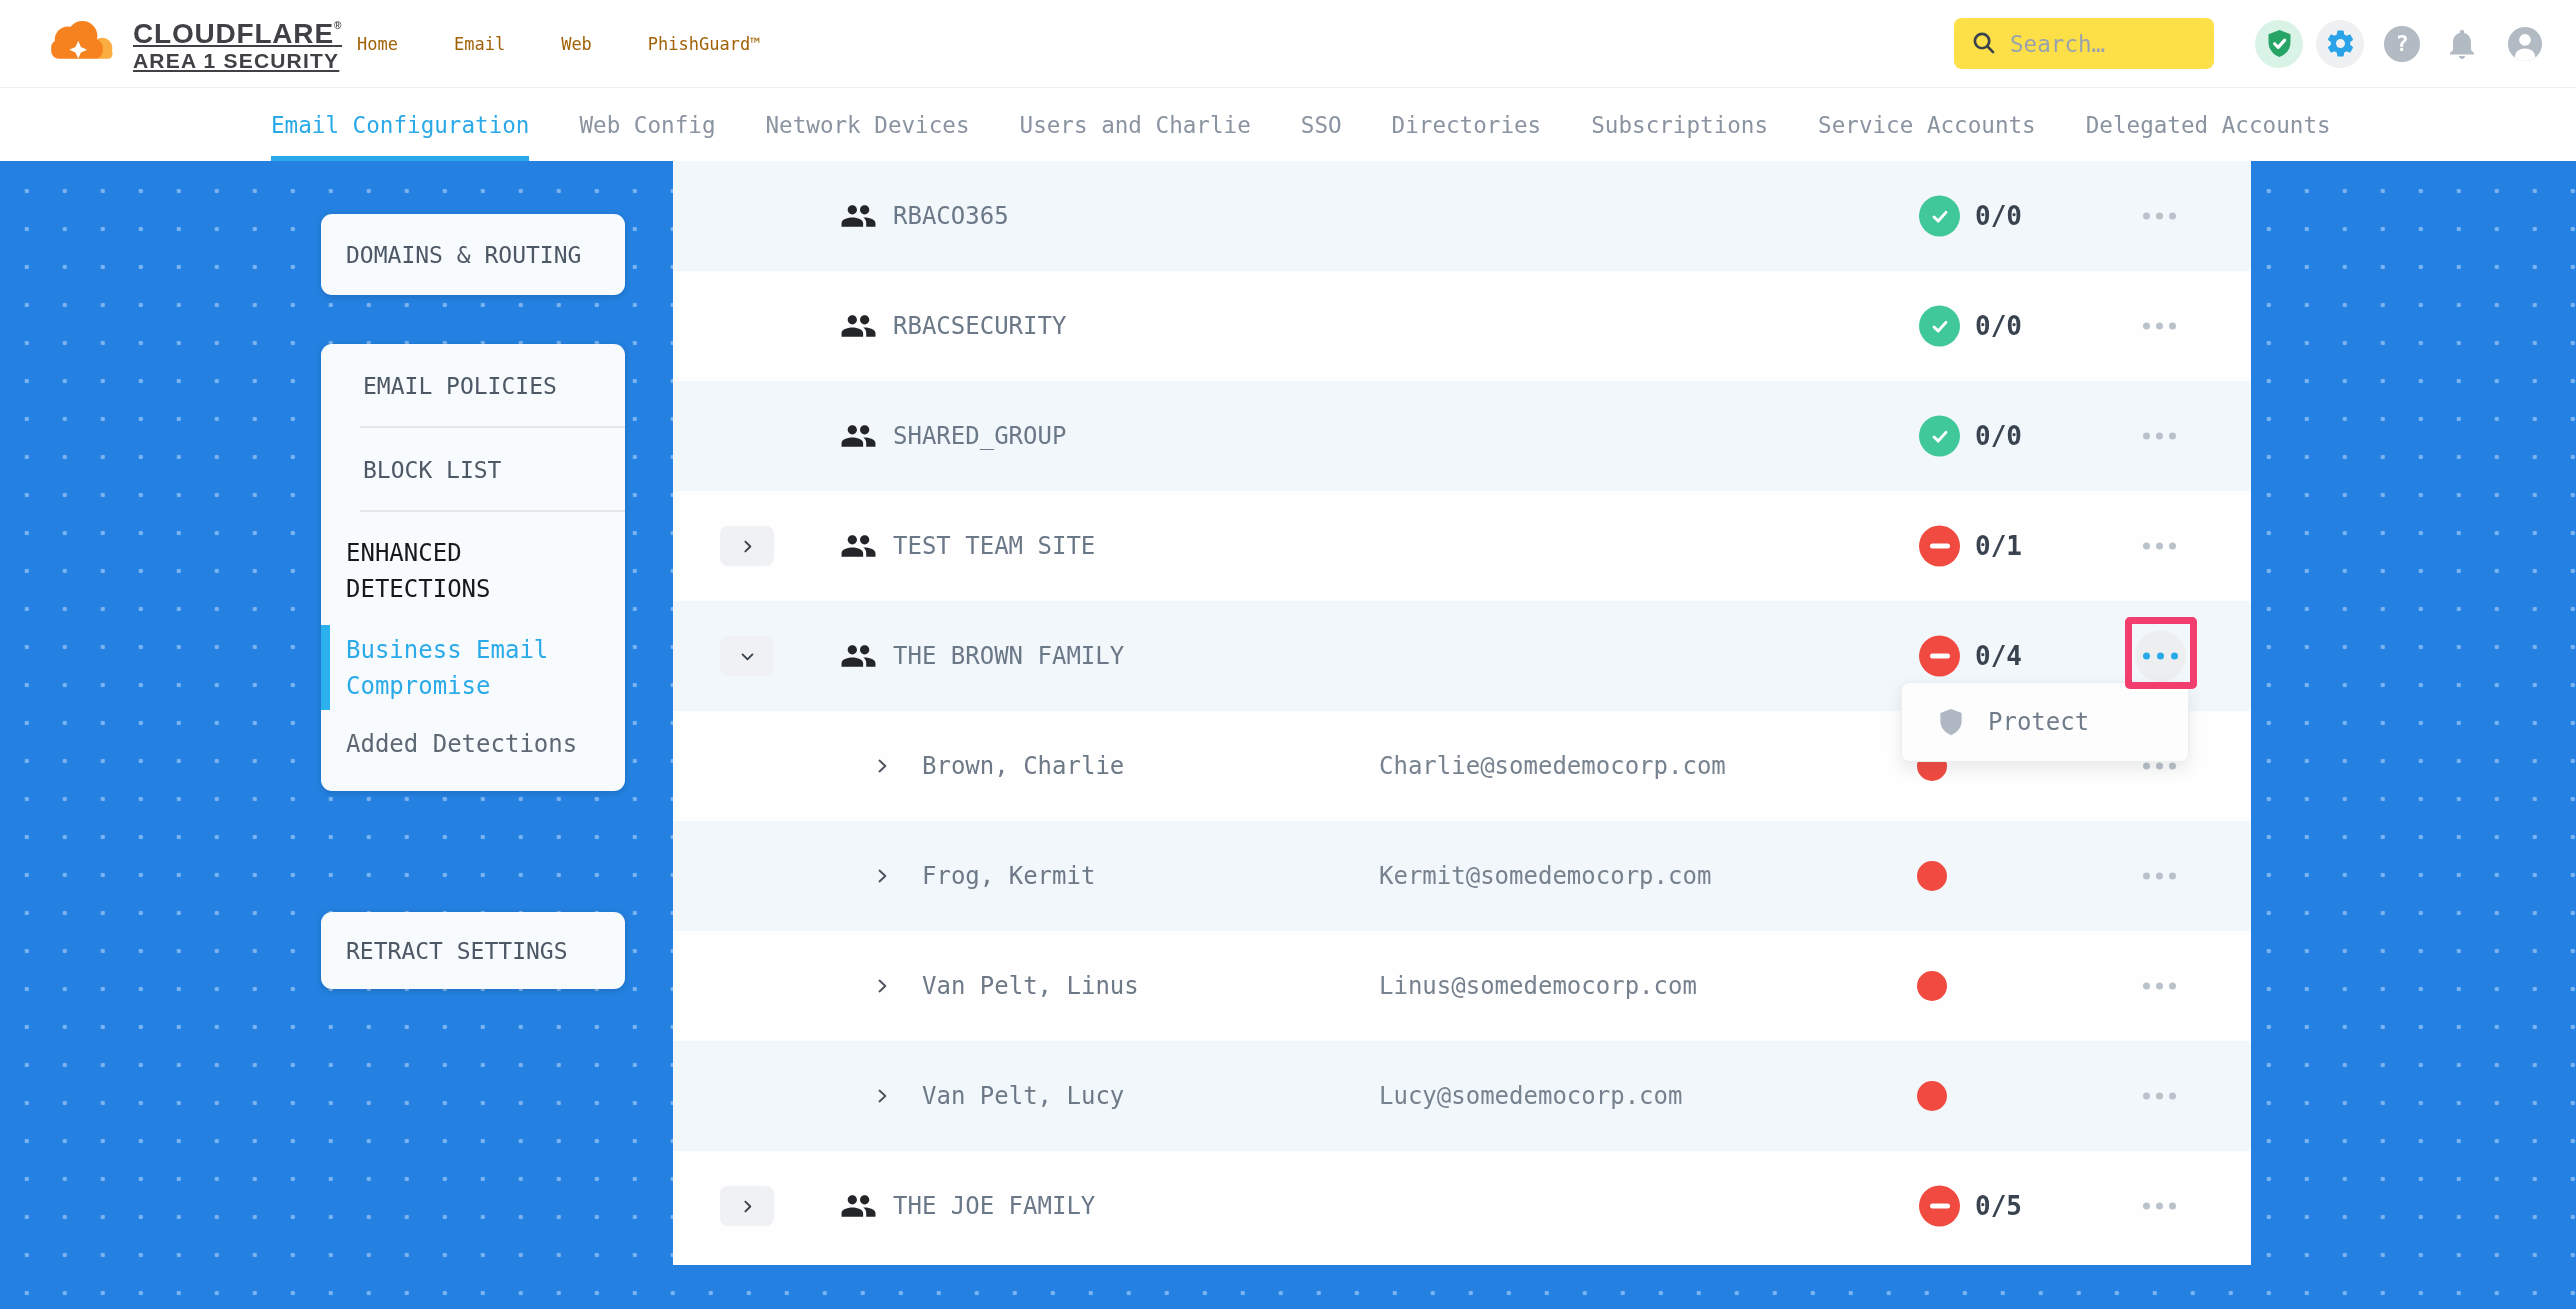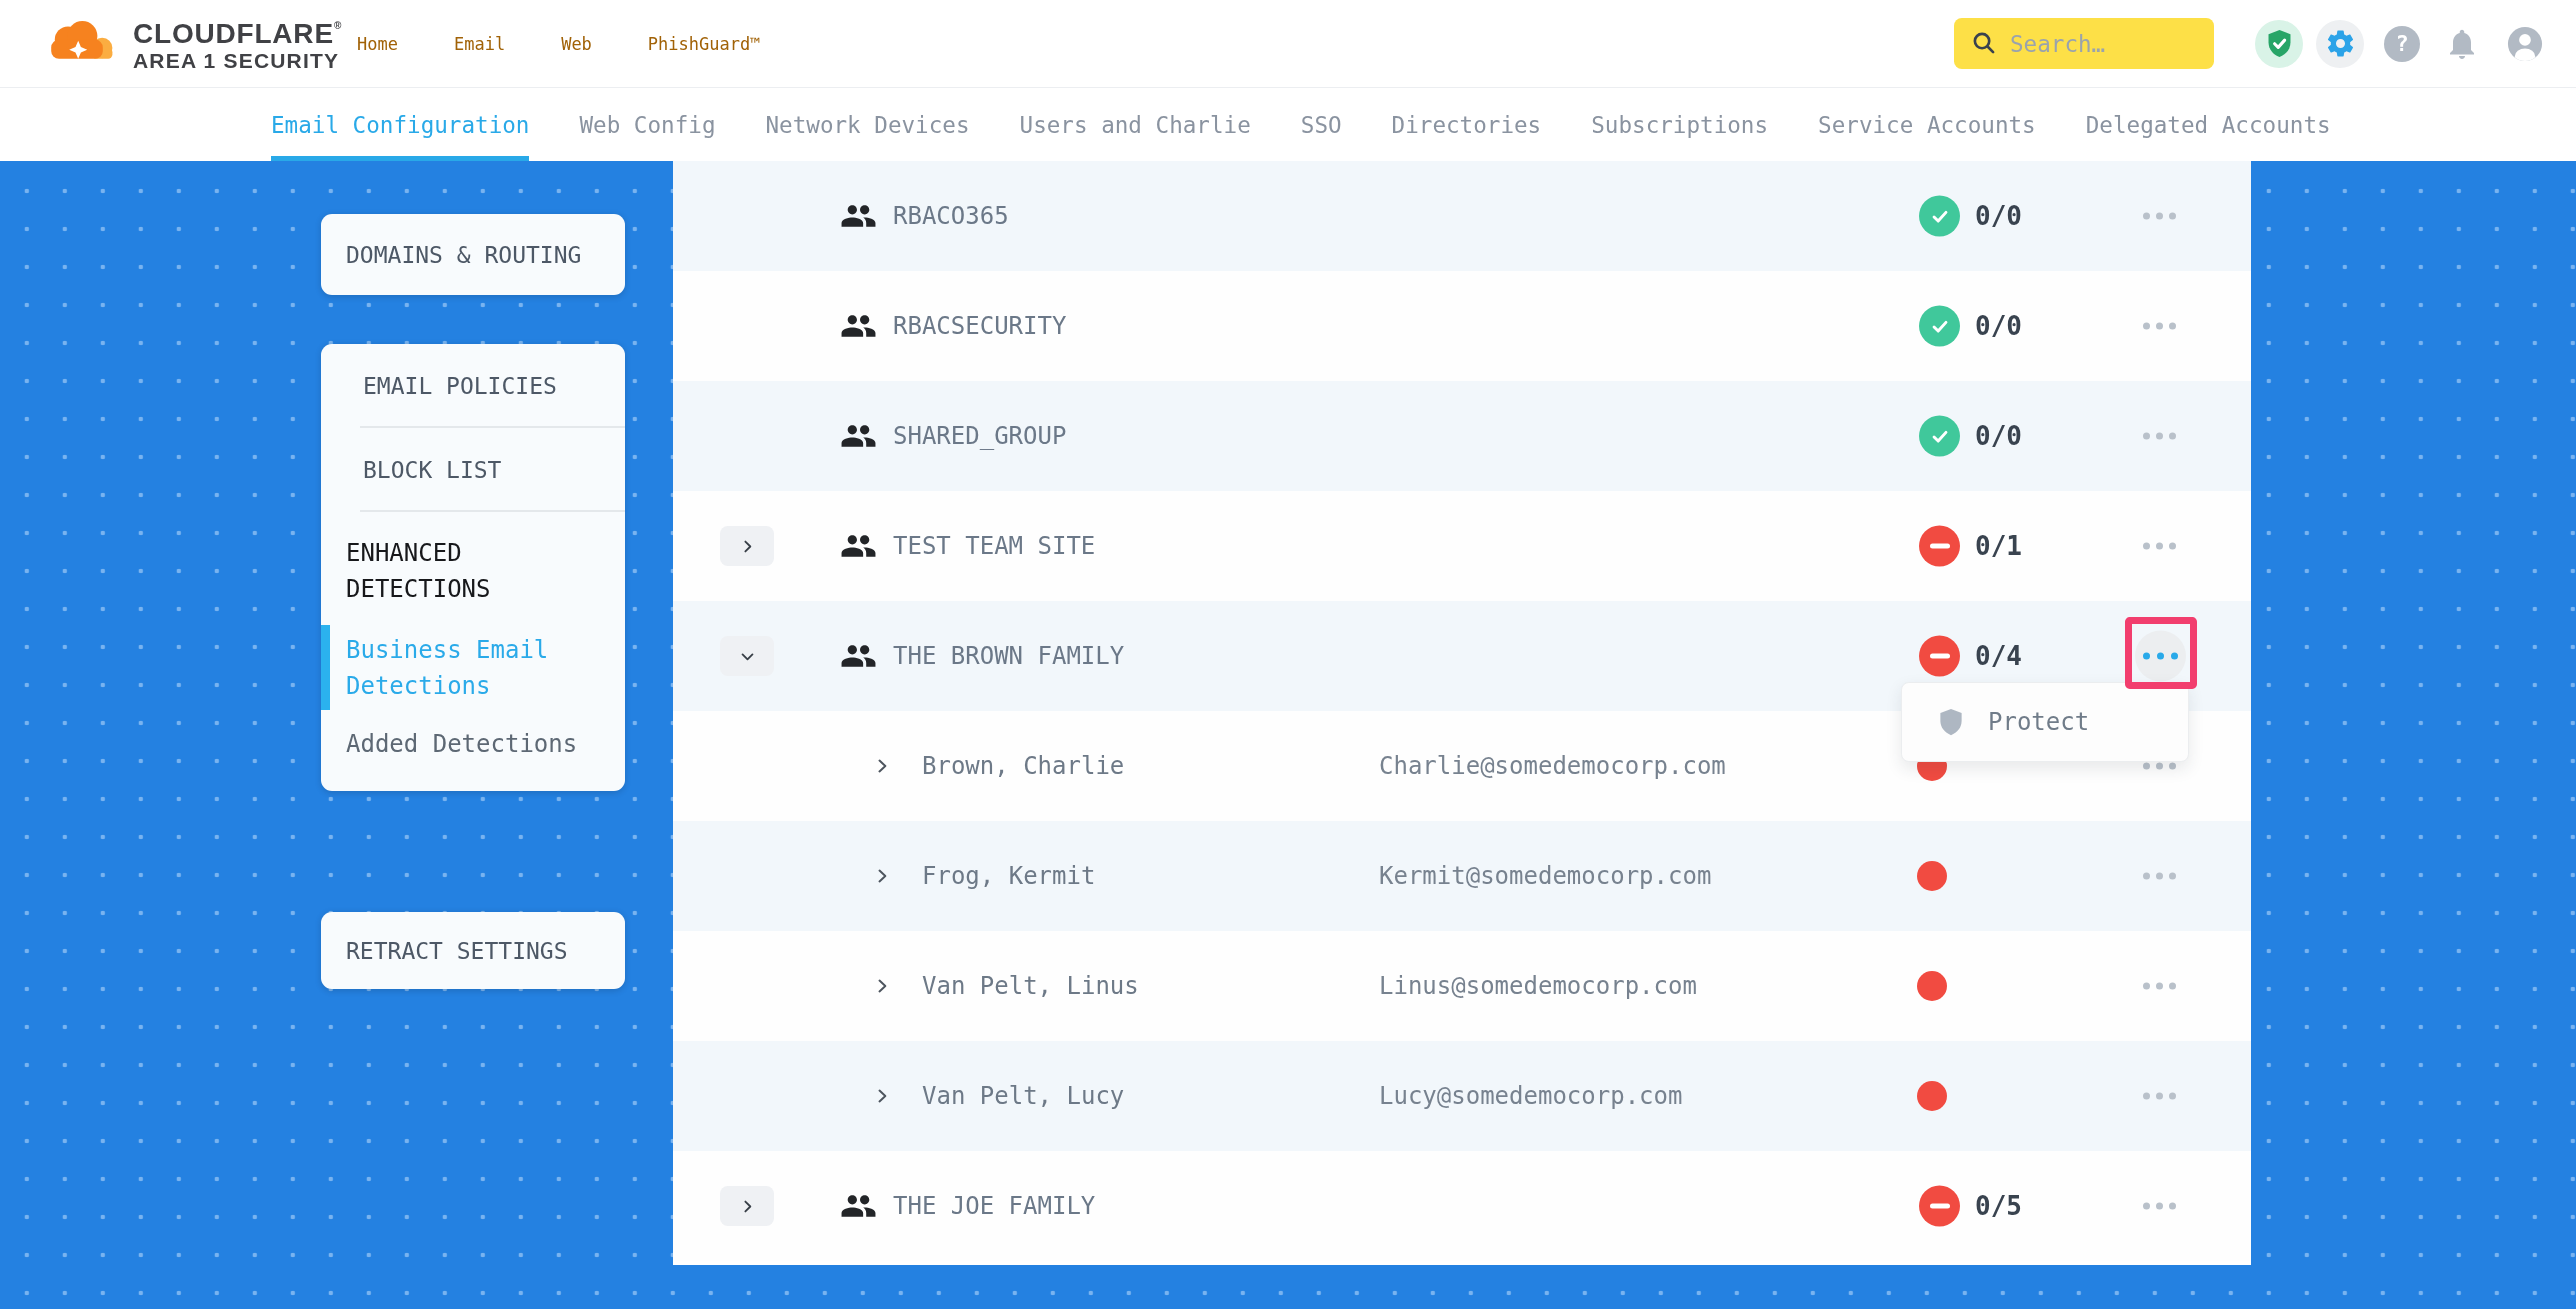--- a/index.html
+++ b/index.html
@@ -6,21 +6,21 @@
     --mono:"DejaVu Sans Mono","Liberation Mono",monospace;
     --sans:"Liberation Sans","DejaVu Sans",sans-serif;
   }
   *{margin:0;padding:0;box-sizing:border-box;}
   html,body{width:2576px;height:1309px;overflow:hidden;background:#fff;font-family:var(--mono);}
   .page{position:relative;width:2576px;height:1309px;}
 
   
   .header{position:absolute;top:0;left:0;width:100%;height:87px;background:#fff;z-index:10;}
   .logo{position:absolute;left:44px;top:11px;display:flex;align-items:center;}
-  .logo-text{margin-left:11px;font-family:var(--sans);color:#404145;}
+  .logo-text{margin-left:11px;font-family:var(--sans);color:#404145;text-decoration:underline;}
   .logo-brand{font-size:28px;font-weight:bold;letter-spacing:0.8px;line-height:30px;}
   .logo-brand sup{font-size:10px;vertical-align:14px;}
   .logo-sub{font-size:21px;font-weight:bold;letter-spacing:1.2px;line-height:23px;}
   .top-nav{position:absolute;left:357px;top:0;height:87px;display:flex;align-items:center;gap:56px;}
   .top-nav .nav-item{font-size:17px;color:#a16207;cursor:pointer;}
   .searchbar{position:absolute;left:1954px;top:18px;width:260px;height:51px;background:#fde047;border-radius:7.8px;display:flex;align-items:center;}
   .searchbar svg{margin-left:17px;}
   .searchbar input{border:none;outline:none;background:transparent;width:187px;margin-left:12.5px;font-family:var(--mono);font-size:22.6px;color:#5b6471;}
   .searchbar input::placeholder{color:#9aa3ad;}
   .hicon{position:absolute;top:50%;transform:translate(-50%,-50%);display:flex;align-items:center;justify-content:center;}
@@ -184,21 +184,21 @@
       <div class="side-item">
           <span class="side-label">EMAIL POLICIES</span>
         </div>
       <div class="side-item">
           <span class="side-label">BLOCK LIST</span>
         </div>
       <div class="enhanced-block">
         <div class="enhanced-title" style="width:202px;">ENHANCED DETECTIONS</div>
         <div class="bec-item">
           <span class="bar"></span>
-          <div class="bec-label" style="width:218px;">Business Email Detections</div>
+          <div class="bec-label" style="width:218px;">Business Email Compromise</div>
         </div>
         <div class="added-item">
           <span class="added-label">Added Detections</span>
         </div>
       </div>
     </div>
 
     <div class="side-card card-c">
       <span class="side-label">RETRACT SETTINGS</span>
     </div>

